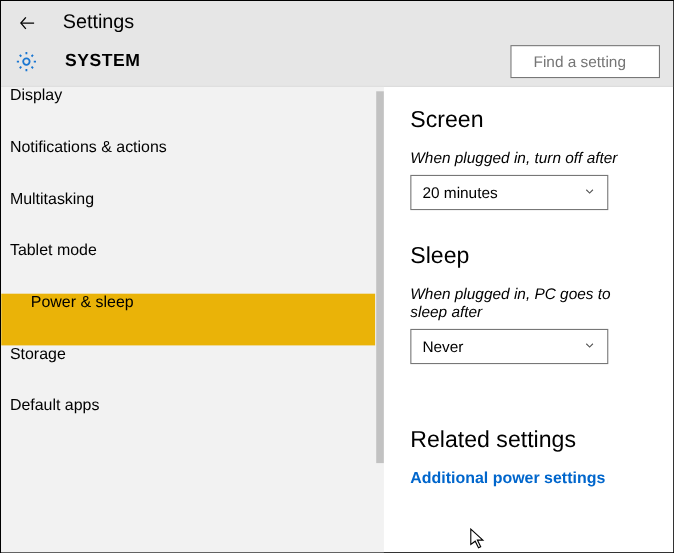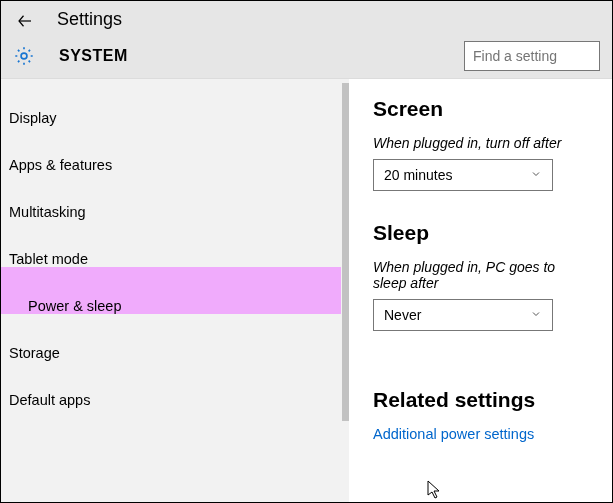--- a/index.html
+++ b/index.html
@@ -53,21 +53,21 @@
   .search-box {
     position: absolute;
     top: 40px;
     right: 12px;
     width: 136px;
     height: 30px;
     border: 1px solid #777;
     background: #fff;
     display: flex;
     align-items: center;
-    padding: 0 8px;
+    padding: 0 20px;
   }
   .search-input {
     border: none;
     outline: none;
     width: 100%;
     font-size: 14px;
     color: #666;
     font-family: inherit;
     background: transparent;
   }
@@ -78,47 +78,47 @@
   .sidebar {
     width: 348px;
     background: #f2f2f2;
     position: relative;
     overflow-y: hidden;
   }
   .sidebar-inner { }
   .sidebar-item {
     height: 47px;
     display: flex;
-    align-items: flex-end;
+    align-items: flex-start;
     padding-left: 8px;
     font-size: 14.5px;
     cursor: pointer;
     width: 340px;
   }
   .sidebar-item.selected {
-    background: #f0abfc;
+    background: #eab308;
     padding-left: 27px;
   }
   .sidebar-scrollbar {
     position: absolute;
     right: 0;
     top: 4px;
     width: 7px;
     height: 338px;
     background: #c2c2c2;
     border-radius: 0;
   }
   .content {
     flex: 1;
     padding: 18px 24px 0 24px;
     overflow: hidden;
   }
   .content h2 {
     font-size: 21px;
-    font-weight: 700;
+    font-weight: 400;
     margin-bottom: 14px;
   }
   .content h2.related {
     margin-top: 57px;
   }
   .field-label {
     font-size: 14px;
     margin-bottom: 8px;
     font-style: italic;
   }
@@ -133,20 +133,21 @@
     margin-bottom: 30px;
     cursor: pointer;
     background: #fff;
   }
   .dropdown .chev { color: #555; }
   .link {
     color: #0066cc;
     font-size: 14.5px;
     cursor: pointer;
     display: inline-block;
+    font-weight: bold;
   }
   .cursor-overlay {
     position: absolute;
     pointer-events: none;
   }
 </style>
 </head>
 <body>
 
 <div class="header">
@@ -171,21 +172,21 @@
   </div>
 </div>
 
 <div class="body-area">
   <div class="sidebar">
     <div class="sidebar-inner" id="sidebar-inner">
         <div class="sidebar-item">
           <span>Display</span>
         </div>
         <div class="sidebar-item">
-          <span>Apps &amp; features</span>
+          <span>Notifications &amp; actions</span>
         </div>
         <div class="sidebar-item">
           <span>Multitasking</span>
         </div>
         <div class="sidebar-item">
           <span>Tablet mode</span>
         </div>
         <div class="sidebar-item selected">
           <span>Power &amp; sleep</span>
         </div>

